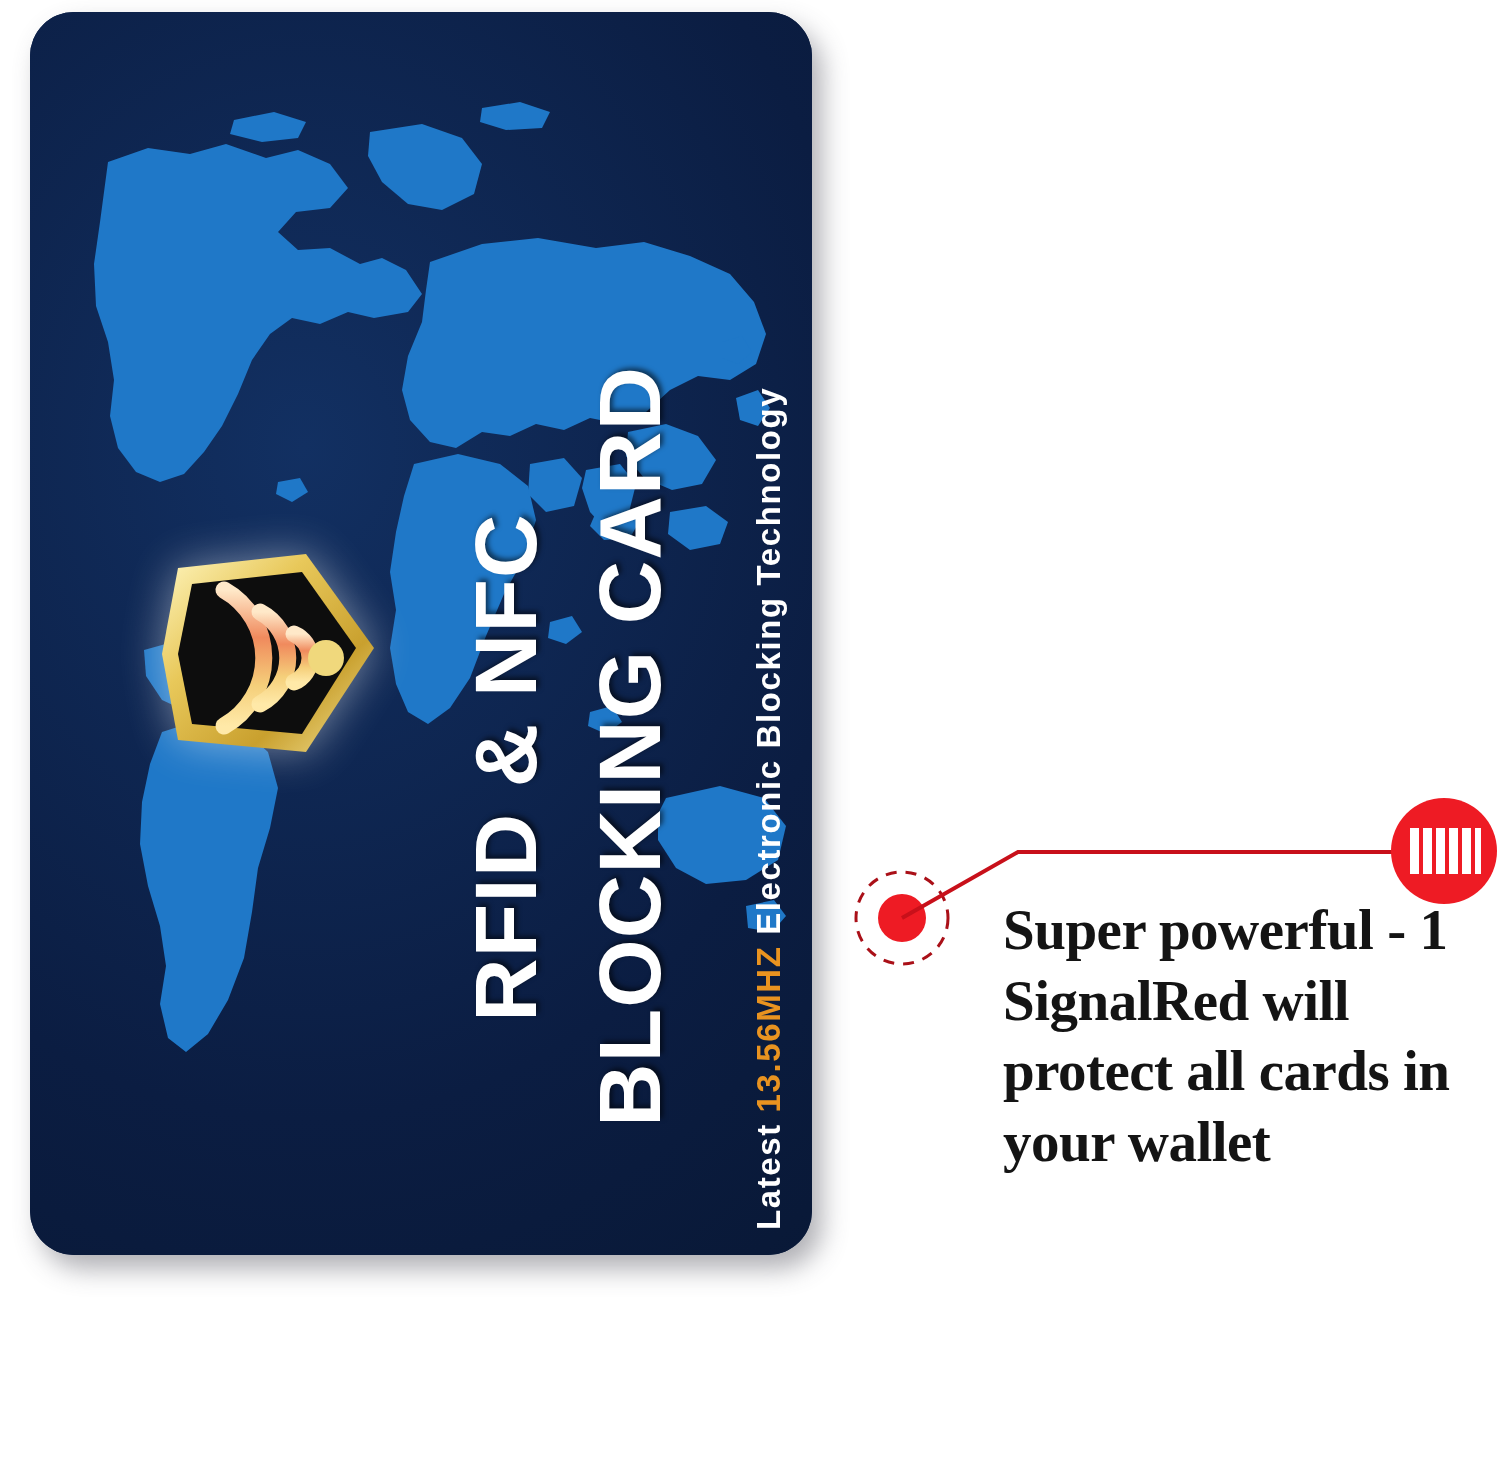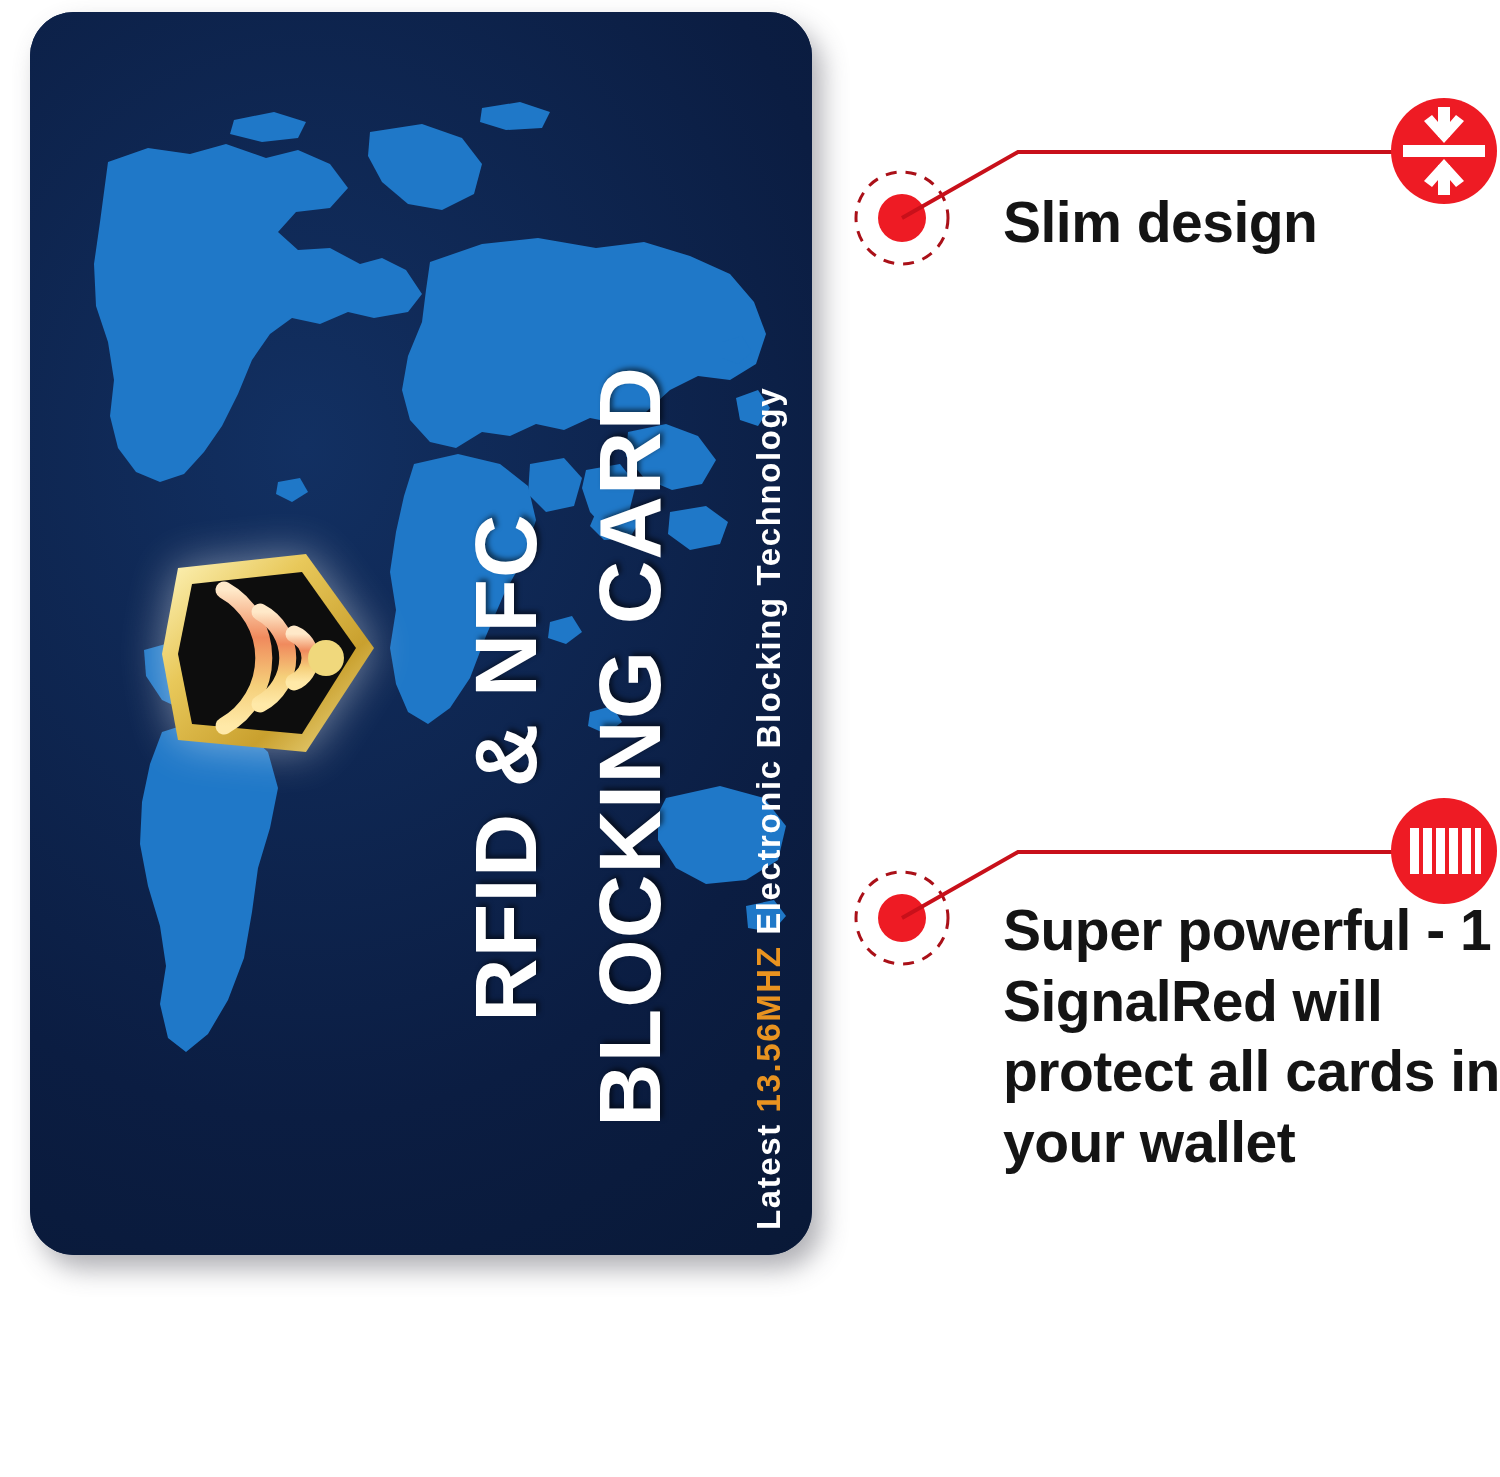--- a/index.html
+++ b/index.html
@@ -119,21 +119,21 @@
     width: 660px;
     height: 1477px;
   }
   .feature {
     position: absolute;
     left: 0;
     width: 660px;
   }
   #feature-0 { top: 95px;  height: 300px; }
   #feature-1 { top: 435px; height: 300px; }
-  #feature-2 { top: 795px; height: 450px; }
+  #feature-2 { top: 795px; height: 450px; font-family: Liberation Serif, serif; }
 
   .connector-svg {
     position: absolute;
     left: 0;
     top: 0;
     overflow: visible;
   }
 
   .feature-icon {
     position: absolute;
@@ -248,38 +248,20 @@
     <div class="vtext" id="subtitle-line"><span>Latest </span><span class="hz">13.56MHZ</span><span> Electronic Blocking Technology</span></div>
   </div>
 
   <div id="card-reflection">
     
   </div>
 </div>
 
 <div id="features">
 
-  <div class="feature" id="feature-0">
-    <svg class="connector-svg" width="660" height="200">
-      <circle cx="62" cy="123" r="46" fill="none" stroke="#aa1018" stroke-width="3" stroke-dasharray="11 9"></circle>
-      <circle cx="62" cy="123" r="24" fill="#ee1b24"></circle>
-      <path d="M62 123 L178 57 L604 57" fill="none" stroke="#c8101a" stroke-width="4"></path>
-    </svg>
-
-    <svg class="feature-icon" viewBox="0 0 112 112">
-      <circle cx="56" cy="56" r="53" fill="#ee1b24"></circle>
-      <rect x="15" y="50" width="82" height="12" fill="#ffffff"></rect>
-      <rect x="50" y="12" width="12" height="30" fill="#ffffff"></rect>
-      <path d="M56 48 L36 26 L44 20 L56 34 L68 20 L76 26 Z" fill="#ffffff"></path>
-      <rect x="50" y="70" width="12" height="30" fill="#ffffff"></rect>
-      <path d="M56 64 L36 86 L44 92 L56 78 L68 92 L76 86 Z" fill="#ffffff"></path>
-    </svg>
-
-    <div class="feature-label">Slim design</div>
-  </div>
 
 
   <div class="feature" id="feature-2">
     <svg class="connector-svg" width="660" height="220">
       <circle cx="62" cy="123" r="46" fill="none" stroke="#aa1018" stroke-width="3" stroke-dasharray="11 9"></circle>
       <circle cx="62" cy="123" r="24" fill="#ee1b24"></circle>
       <path d="M62 123 L178 57 L604 57" fill="none" stroke="#c8101a" stroke-width="4"></path>
     </svg>
 
     <svg class="feature-icon" viewBox="0 0 112 112">

